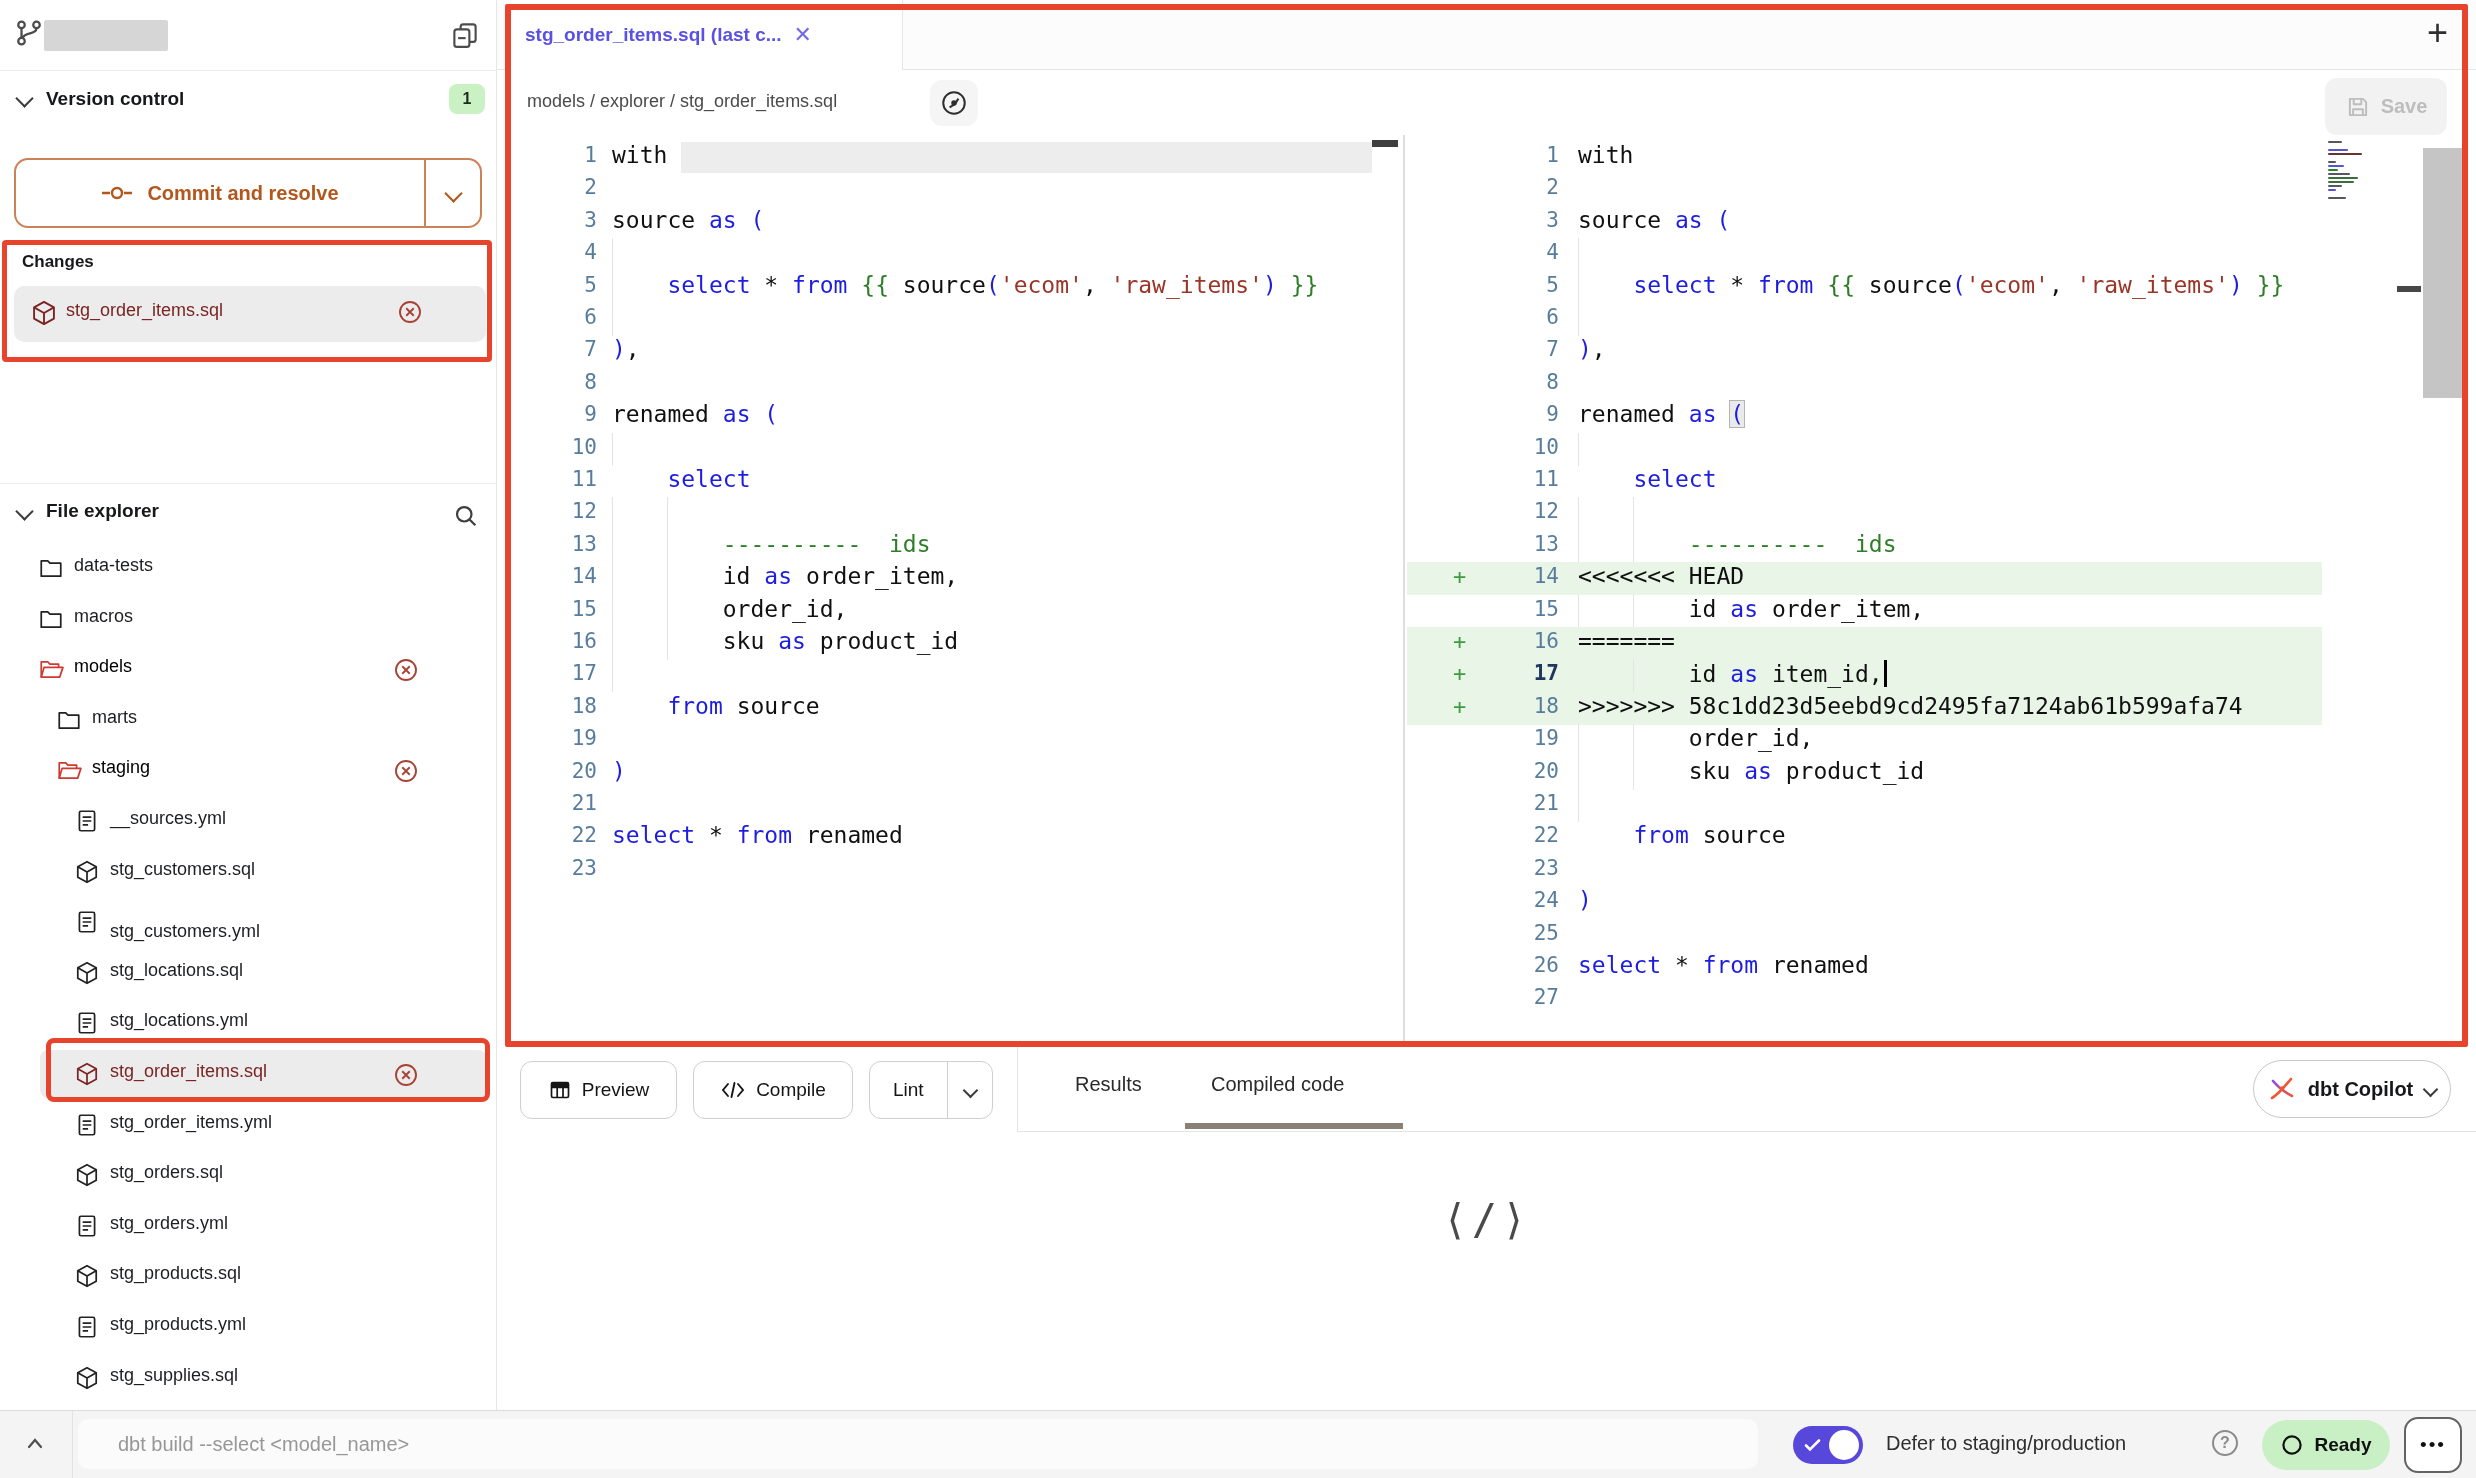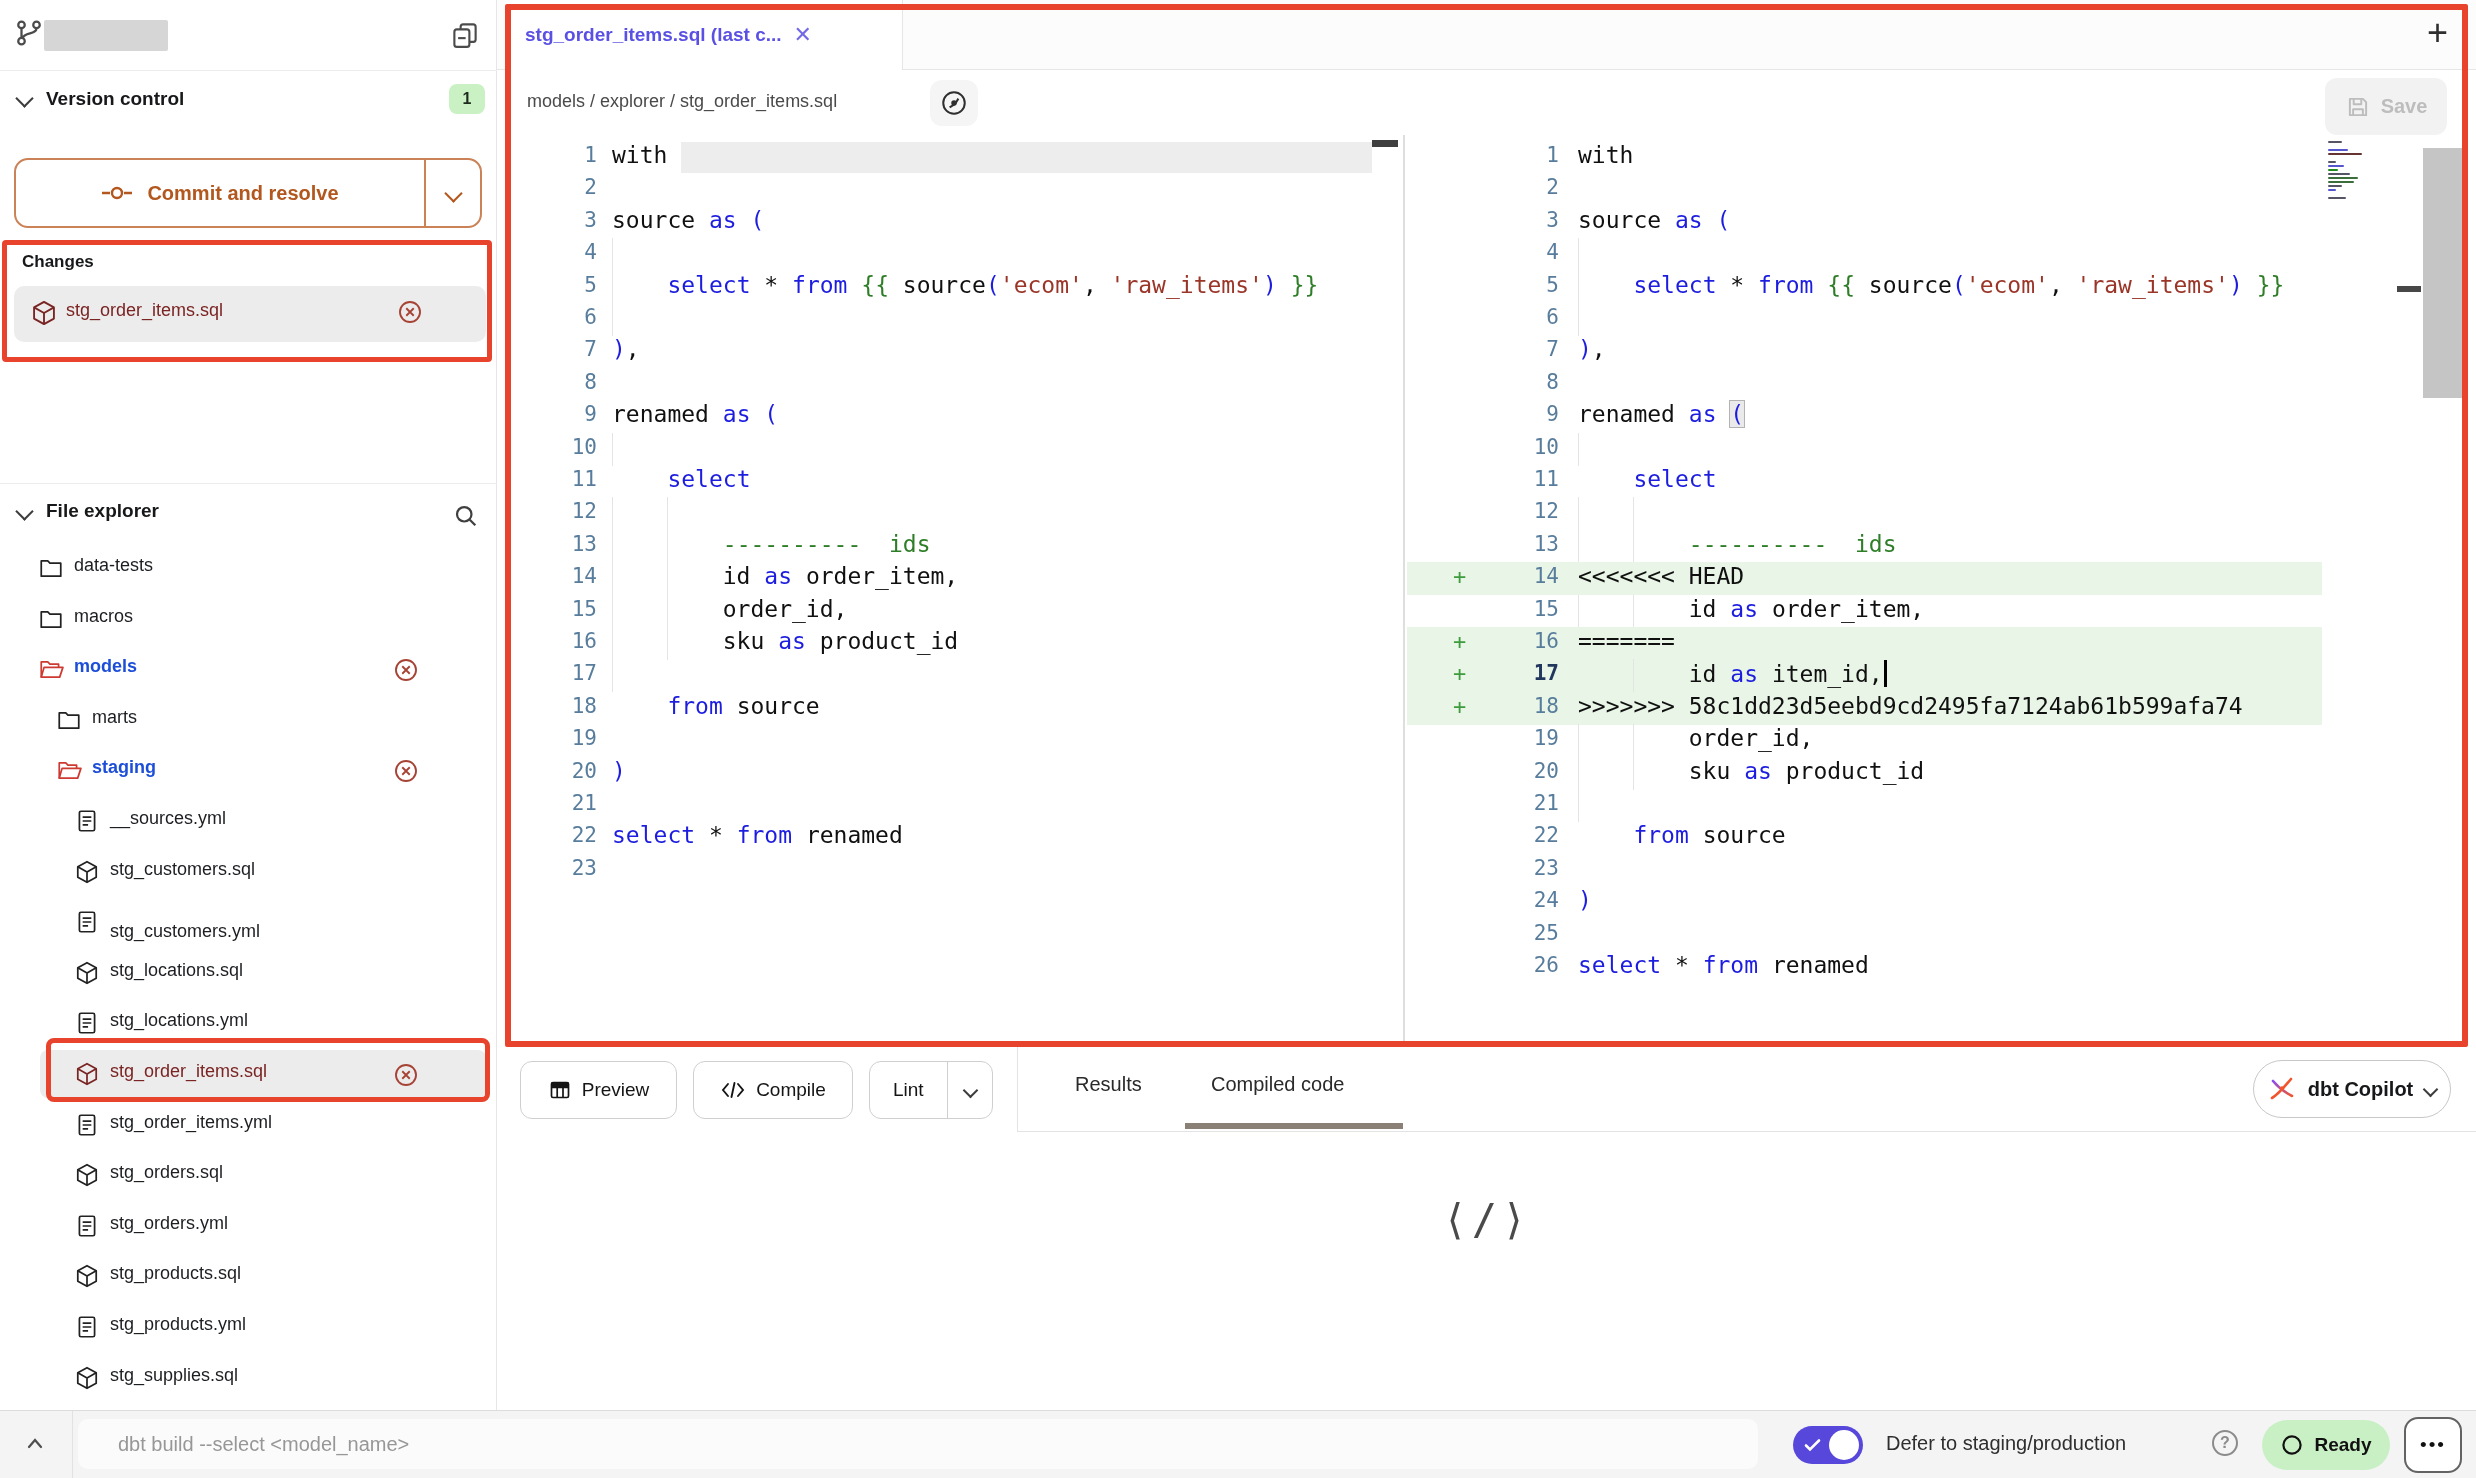--- a/index.html
+++ b/index.html
@@ -21,21 +21,21 @@
   #commit-btn .main{flex:1;display:flex;align-items:center;justify-content:center;gap:14px;color:#b2571d;font-size:20px;font-weight:700;}
   #commit-btn .div{width:2px;background:#cb8256;}
   #commit-btn .dd{width:54px;display:flex;align-items:center;justify-content:center;}
   #commit-btn .dd .chev{border-color:#b2571d;}
   .changes-title{position:absolute;left:22px;top:252px;font-size:17px;font-weight:700;color:#17181a;}
   .change-pill{position:absolute;left:14px;top:286px;width:472px;height:56px;background:#ececec;border-radius:10px;}
   .change-pill .lbl{position:absolute;left:52px;top:14px;font-size:18px;color:#7a2423;}
   .fe-topline{position:absolute;left:0;top:483px;width:497px;height:1px;background:#ececec;}
   #file-tree .row{position:absolute;left:0;width:497px;height:50px;cursor:pointer;}
   #file-tree .row .lbl{position:absolute;top:12px;font-size:18px;color:#1c1e21;white-space:nowrap;}
-  #file-tree .row.red .lbl{color:#1d4ed8;font-weight:bold;}
+  #file-tree .row.red .lbl{color:#000000;}
   #file-tree .row.sel .lbl{color:#7a2423;}
   #file-tree .selbg{position:absolute;left:40px;top:1px;width:446px;height:48px;background:#ececec;border-radius:8px;}
   .xc{position:absolute;top:12px;left:382px;}
   #file-tree .xc{left:392px;}
 
   
   .anno{position:absolute;border:5px solid #e8432c;box-sizing:border-box;border-radius:4px;pointer-events:none;z-index:60;}
   #anno-editor{border-width:6px;border-radius:2px;}
 
   
@@ -647,20 +647,25 @@
           <div class="cl" style="top: 783.6px; width: 915px;">
             <span class="mk" style="left: 46px;"></span>
             <span class="ln" style="left: 76px; width: 76px;">25</span>
             <span class="ct" style="left: 171px;"></span>
           </div>
           <div class="cl" style="top: 816px; width: 915px;">
             <span class="mk" style="left: 46px;"></span>
             <span class="ln" style="left: 76px; width: 76px;">26</span>
             <span class="ct" style="left: 171px;"><span class="t-k">select</span><span class="t-p"> * </span><span class="t-k">from</span><span class="t-p"> renamed</span></span>
           </div>
+          <div class="cl" style="top: 848.4px; width: 915px;">
+            <span class="mk" style="left: 46px;"></span>
+            <span class="ln" style="left: 76px; width: 76px;">27</span>
+            <span class="ct" style="left: 171px;"></span>
+          </div>
         </div>
       <div id="minimap">
           <i style="width: 14px; background: rgb(85, 85, 102);"></i>
           <i style="width: 0px; background: transparent;"></i>
           <i style="width: 20px; background: rgb(85, 85, 204);"></i>
           <i style="width: 34px; background: rgb(102, 51, 51);"></i>
           <i style="width: 0px; background: transparent;"></i>
           <i style="width: 8px; background: rgb(85, 85, 102);"></i>
           <i style="width: 16px; background: rgb(85, 85, 204);"></i>
           <i style="width: 10px; background: rgb(34, 136, 34);"></i>

